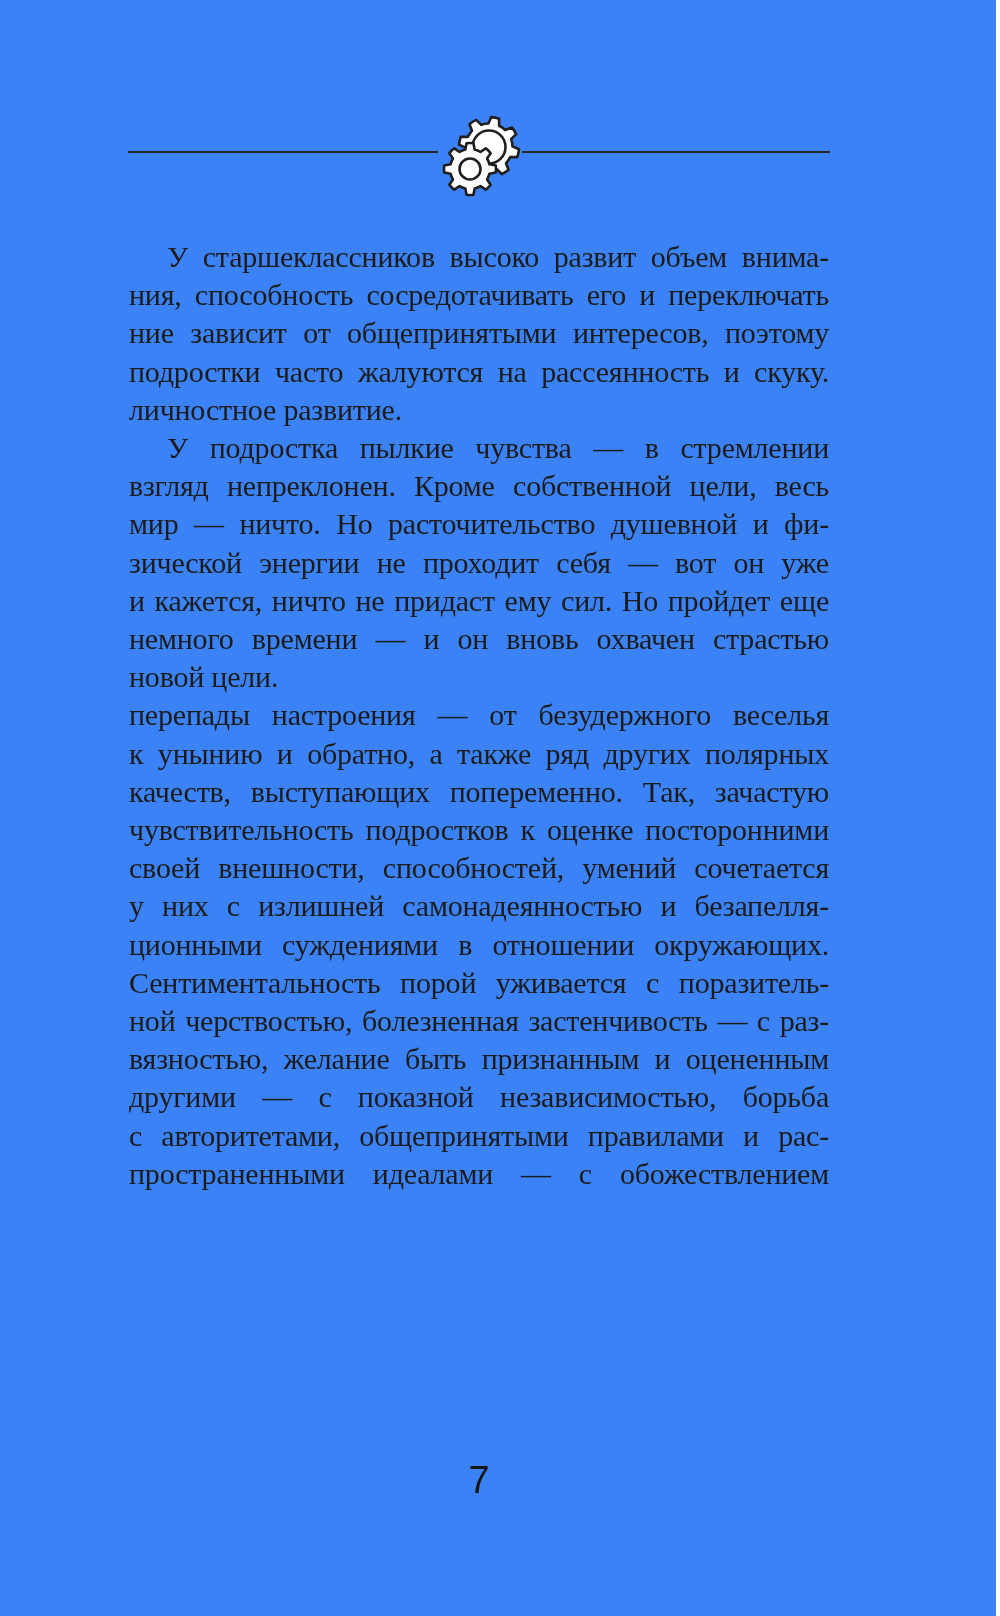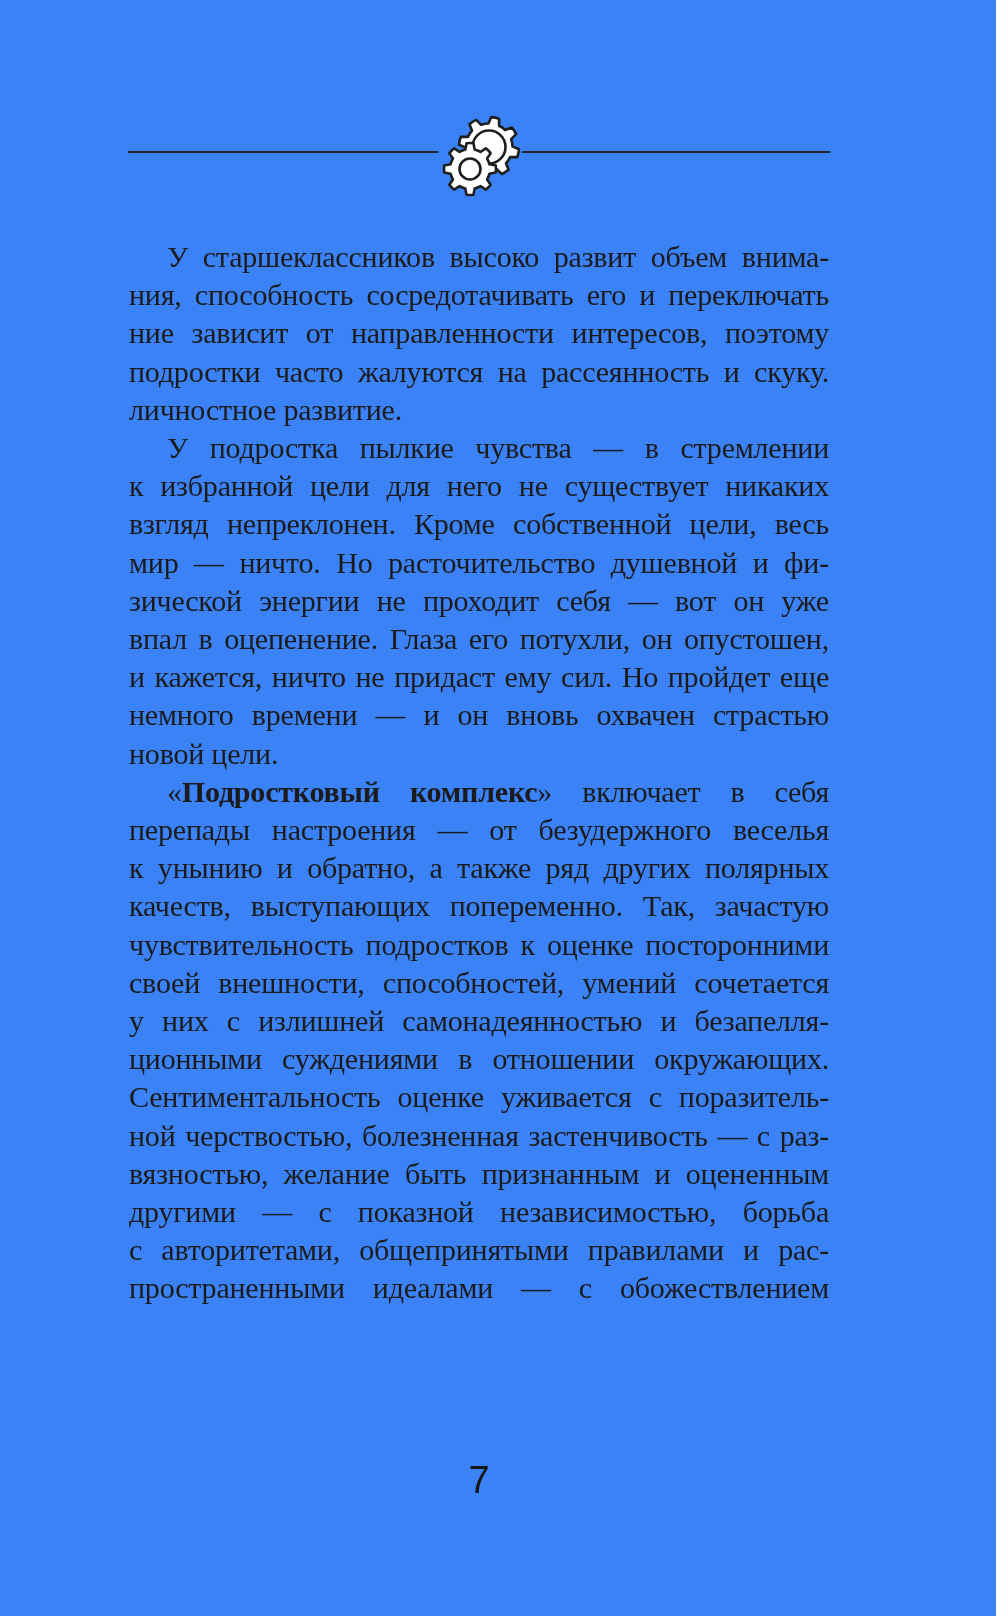--- a/index.html
+++ b/index.html
@@ -72,45 +72,42 @@
       <path id="gearSmall" class="gear-body" d="M 40.33 56.55 L 41.54 50.23 A 26 26 0 0 1 48.46 50.23 L 49.67 56.55 A 20 20 0 0 1 55.45 58.95 L 60.77 55.33 A 26 26 0 0 1 65.67 60.23 L 62.05 65.55 A 20 20 0 0 1 64.45 71.33 L 70.77 72.54 A 26 26 0 0 1 70.77 79.46 L 64.45 80.67 A 20 20 0 0 1 62.05 86.45 L 65.67 91.77 A 26 26 0 0 1 60.77 96.67 L 55.45 93.05 A 20 20 0 0 1 49.67 95.45 L 48.46 101.77 A 26 26 0 0 1 41.54 101.77 L 40.33 95.45 A 20 20 0 0 1 34.55 93.05 L 29.23 96.67 A 26 26 0 0 1 24.33 91.77 L 27.95 86.45 A 20 20 0 0 1 25.55 80.67 L 19.23 79.46 A 26 26 0 0 1 19.23 72.54 L 25.55 71.33 A 20 20 0 0 1 27.95 65.55 L 24.33 60.23 A 26 26 0 0 1 29.23 55.33 L 34.55 58.95 A 20 20 0 0 1 40.33 56.55 Z"></path>
       <circle class="gear-hole" cx="45" cy="76" r="10.5"></circle>
     </svg>
     <div class="rule rule-right"></div>
   </header>
 
   <main class="text-block">
       <div class="paragraph">
         <div class="line indent">У старшеклассников высоко развит объем внима-</div>
         <div class="line">ния, способность сосредотачивать его и переключать</div>
-        <div class="line">ние зависит от направленности интересов, поэтому</div>
+        <div class="line">ние зависит от общепринятыми интересов, поэтому</div>
         <div class="line">подростки часто жалуются на рассеянность и скуку.</div>
         <div class="line para-end">личностное развитие.</div>
       </div>
       <div class="paragraph">
         <div class="line indent">У подростка пылкие чувства — в стремлении</div>
-        <div class="line">к избранной цели для него не существует никаких</div>
         <div class="line">взгляд непреклонен. Кроме собственной цели, весь</div>
         <div class="line">мир — ничто. Но расточительство душевной и фи-</div>
         <div class="line">зической энергии не проходит себя — вот он уже</div>
-        <div class="line">впал в оцепенение. Глаза его потухли, он опустошен,</div>
         <div class="line">и кажется, ничто не придаст ему сил. Но пройдет еще</div>
         <div class="line">немного времени — и он вновь охвачен страстью</div>
         <div class="line para-end">новой цели.</div>
       </div>
       <div class="paragraph">
-        <div class="line indent">«<b>Подростковый комплекс</b>» включает в себя</div>
         <div class="line">перепады настроения — от безудержного веселья</div>
         <div class="line">к унынию и обратно, а также ряд других полярных</div>
         <div class="line">качеств, выступающих попеременно. Так, зачастую</div>
         <div class="line">чувствительность подростков к оценке посторонними</div>
         <div class="line">своей внешности, способностей, умений сочетается</div>
         <div class="line">у них с излишней самонадеянностью и безапелля-</div>
         <div class="line">ционными суждениями в отношении окружающих.</div>
-        <div class="line">Сентиментальность оценке уживается с поразитель-</div>
+        <div class="line">Сентиментальность порой уживается с поразитель-</div>
         <div class="line">ной черствостью, болезненная застенчивость — с раз-</div>
         <div class="line">вязностью, желание быть признанным и оцененным</div>
         <div class="line">другими — с показной независимостью, борьба</div>
         <div class="line">с авторитетами, общепринятыми правилами и рас-</div>
         <div class="line">пространенными идеалами — с обожествлением</div>
       </div>
     </main>
 
   <footer class="folio">7</footer>
 

